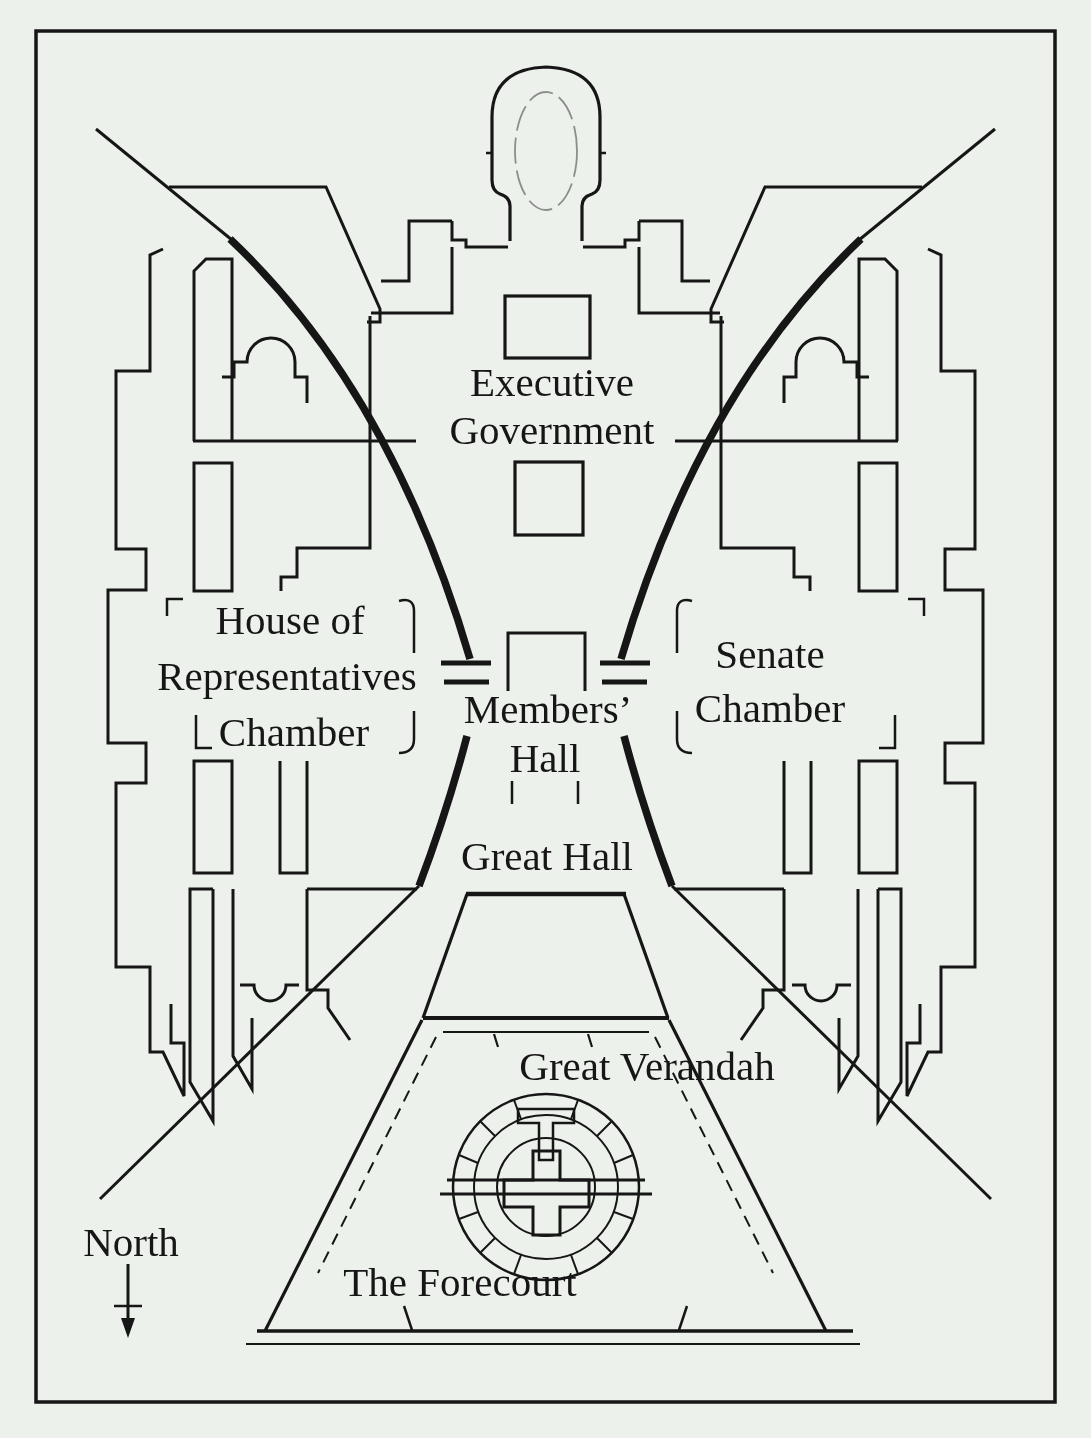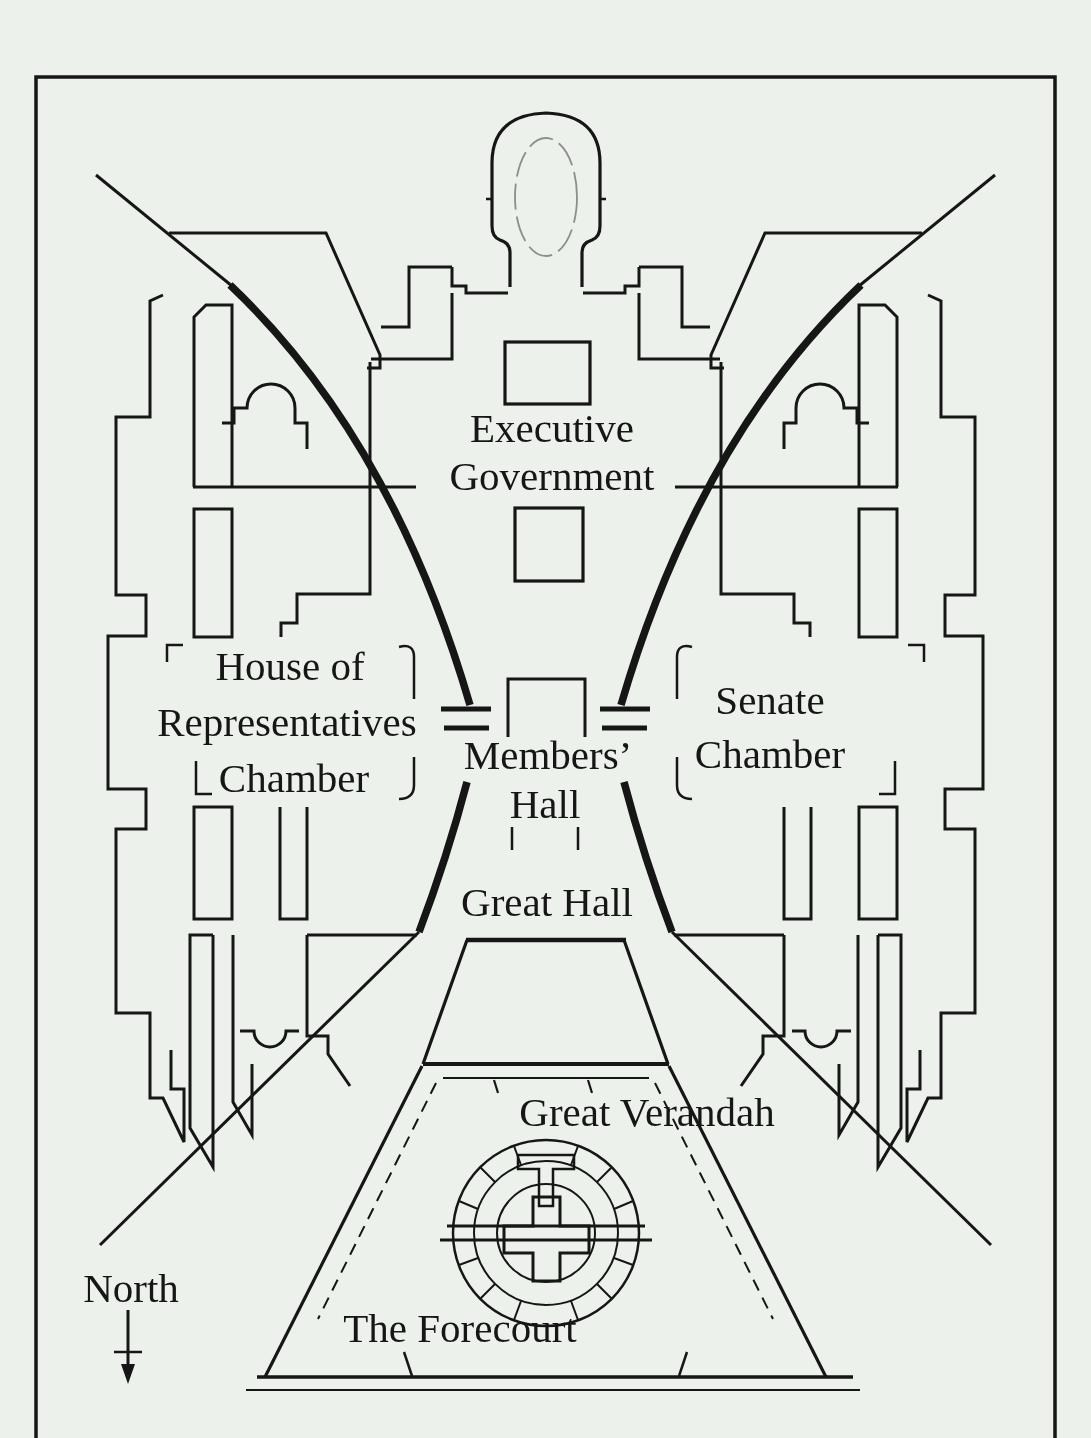--- a/index.html
+++ b/index.html
@@ -2,21 +2,21 @@
 <html style="--paper: #edf1ec; --ink: #161616; --oval: #8d8d8d;"><head>
 <meta charset="utf-8">
 <style>
   html,body{margin:0;padding:0;}
   body{
     width:1091px;height:1438px;
     background:var(--paper,#edf1ec);
     font-family:"Liberation Serif","DejaVu Serif",serif;
     overflow:hidden;
   }
-  .stage{position:relative;width:1091px;height:1070px;margin-top:46px;}
+  .stage{position:relative;width:1091px;height:1070px;}
   svg{display:block;}
   .ln{fill:none;stroke:var(--ink,#161616);stroke-width:3;stroke-linecap:butt;stroke-linejoin:miter;}
   .w2{stroke-width:2;}
   .w22{stroke-width:2.2;}
   .w25{stroke-width:2.5;}
   .w32{stroke-width:3.2;}
   .w35{stroke-width:3.5;}
   .w4{stroke-width:4;}
   .w45{stroke-width:4.5;}
   .w5{stroke-width:5;}

